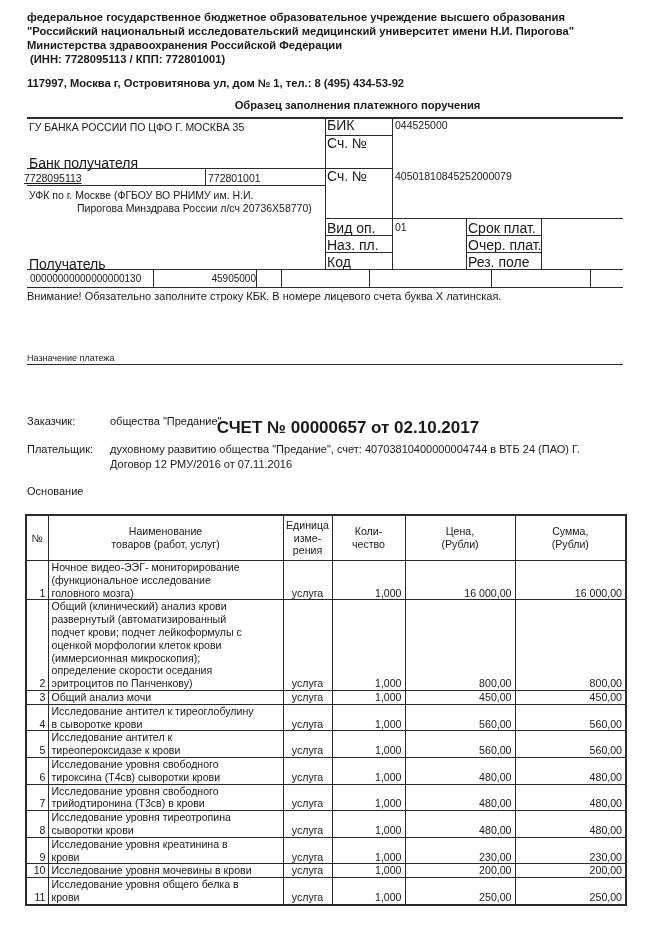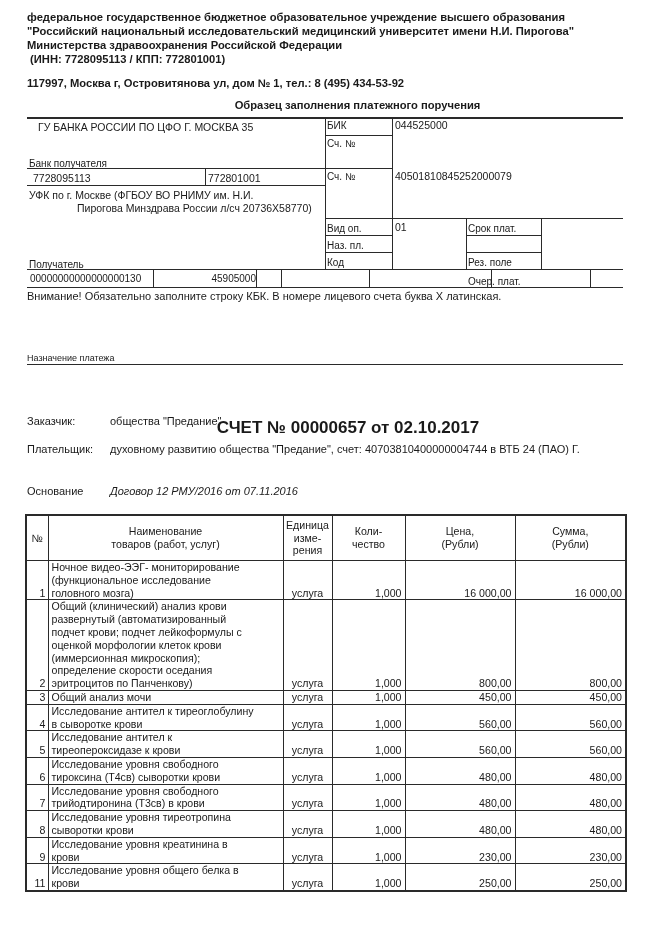--- a/index.html
+++ b/index.html
@@ -1,21 +1,21 @@
 <!DOCTYPE html>
 <html><head>
 <meta charset="utf-8">
 <style>
   html, body { margin: 0; padding: 0; background: #ffffff; }
   body { width: 659px; height: 939px; position: relative; overflow: hidden; font-family: "Liberation Sans", sans-serif; color: #1a1a1a; }
   .abs { position: absolute; }
   .hdr { left: 27px; font-weight: bold; font-size: 11.2px; line-height: 14px; white-space: nowrap; }
   .center { text-align: center; padding-left: 28px; }
   .cell { position: absolute; font-size: 10.5px; line-height: 13px; white-space: nowrap; }
-  .tiny { font-size: 10px; text-align: center; }
+  .tiny { font-size: 14px; text-align: center; }
   .hl { position: absolute; background: #2a2a2a; height: 1px; }
   .hl2 { position: absolute; background: #2a2a2a; height: 2px; }
   .vl { position: absolute; background: #2a2a2a; width: 1px; }
   table.items { position: absolute; left: 25px; top: 514px; width: 602px; border-collapse: collapse; font-size: 10.6px; line-height: 12.8px; border: 2px solid #2a2a2a; }
   table.items td, table.items th { border: 1px solid #2a2a2a; padding: 0 3px 0 3px; vertical-align: bottom; }
   table.items th { font-weight: normal; text-align: center; vertical-align: middle; height: 44px; }
   table.items td.num { text-align: right; padding-right: 2px; }
   table.items td.r { text-align: right; }
   table.items td.c { text-align: center; }
   .meta-label { left: 27px; font-size: 11px; line-height: 13.5px; }
@@ -50,38 +50,38 @@
   <div class="vl" style="left:205px; top:168px; height:17px;"></div>
   <div class="vl" style="left:466px; top:218px; height:51px;"></div>
   <div class="vl" style="left:541px; top:218px; height:51px;"></div>
   <div class="vl" style="left:153px; top:269px; height:18px;"></div>
   <div class="vl" style="left:256px; top:269px; height:18px;"></div>
   <div class="vl" style="left:281px; top:269px; height:18px;"></div>
   <div class="vl" style="left:369px; top:269px; height:18px;"></div>
   <div class="vl" style="left:491px; top:269px; height:18px;"></div>
   <div class="vl" style="left:590px; top:269px; height:18px;"></div>
 
-  <div class="cell" style="left:38px; top:121px;">ГУ БАНКА РОССИИ ПО ЦФО Г. МОСКВА 35</div>
+  <div class="cell" style="left:29px; top:121px;">ГУ БАНКА РОССИИ ПО ЦФО Г. МОСКВА 35</div>
   <div class="cell tiny" style="left:29px; top:157px;">Банк получателя</div>
   <div class="cell tiny" style="left:327px; top:119px;">БИК</div>
   <div class="cell" style="left:395px; top:119px;">044525000</div>
   <div class="cell tiny" style="left:327px; top:137px;">Сч. №</div>
-  <div class="cell" style="left:33px; top:172px;">7728095113</div>
+  <div class="cell" style="left:24px; top:172px;text-decoration:underline;">7728095113</div>
   <div class="cell" style="left:208px; top:172px;">772801001</div>
   <div class="cell tiny" style="left:327px; top:170px;">Сч. №</div>
   <div class="cell" style="left:395px; top:170px;">40501810845252000079</div>
   <div class="cell" style="left:29px; top:189px;">УФК по г. Москве (ФГБОУ ВО РНИМУ им. Н.И.</div>
   <div class="cell" style="left:29px; top:202px;margin-left:48px;">Пирогова Минздрава России л/сч 20736Х58770)</div>
   <div class="cell tiny" style="left:29px; top:258px;">Получатель</div>
   <div class="cell tiny" style="left:327px; top:222px;">Вид оп.</div>
   <div class="cell" style="left:395px; top:221px;">01</div>
   <div class="cell tiny" style="left:327px; top:239px;">Наз. пл.</div>
   <div class="cell tiny" style="left:327px; top:256px;">Код</div>
   <div class="cell tiny" style="left:468px; top:222px;">Срок плат.</div>
-  <div class="cell tiny" style="left:468px; top:239px;margin-top:36px;">Очер. плат.</div>
+  <div class="cell tiny" style="left:468px; top:239px;">Очер. плат.</div>
   <div class="cell tiny" style="left:468px; top:256px;">Рез. поле</div>
   <div class="cell" style="left:30px; top:272px; font-size:10px;">00000000000000000130</div>
   <div class="cell" style="left:153px; width:103px; top:272px; text-align:right; font-size:10px;">45905000</div>
 </div>
 
 <div class="abs" style="left:27px; top:290px; font-size:11px; white-space:nowrap;">Внимание! Обязательно заполните строку КБК. В номере лицевого счета буква Х латинская.</div>
 
 <div class="abs" style="left:27px; top:353px; font-size:9px;">Назначение платежа</div>
 <div class="hl" style="left:27px; top:364px; width:596px;"></div>
 
@@ -89,21 +89,21 @@
 
 <div class="abs meta-label" style="top:415px;">Заказчик:</div>
 <div class="abs meta-val" style="top:415px;">
   <div>общества "Предание"</div>
 </div>
 <div class="abs meta-label" style="top:443px;">Плательщик:</div>
 <div class="abs meta-val" style="top:443px;">
   <div>духовному развитию общества "Предание", счет: 40703810400000004744 в ВТБ 24 (ПАО) Г.</div>
 </div>
 <div class="abs meta-label" style="top:485px;">Основание</div>
-<div class="abs meta-val" style="top:485px;font-style:italic;">Договор 12 РМУ/2016 от 07.11.2016</div>
+<div class="abs meta-val" style="top:458px;">Договор 12 РМУ/2016 от 07.11.2016</div>
 
 <table class="items">
   <colgroup>
     <col style="width:22px">
       <col style="width:235px">
       <col style="width:49px">
       <col style="width:73px">
       <col style="width:110px">
       <col style="width:111px">
   </colgroup>
@@ -232,20 +232,30 @@
         <td>
           <div>Исследование уровня креатинина в</div>
           <div>крови</div>
         </td>
         <td class="c">услуга</td>
         <td class="r">1,000</td>
         <td class="r">230,00</td>
         <td class="r">230,00</td>
       </tr>
       <tr>
+        <td class="num">10</td>
+        <td>
+          <div>Исследование уровня мочевины в крови</div>
+        </td>
+        <td class="c">услуга</td>
+        <td class="r">1,000</td>
+        <td class="r">200,00</td>
+        <td class="r">200,00</td>
+      </tr>
+      <tr>
         <td class="num">11</td>
         <td>
           <div>Исследование уровня общего белка в</div>
           <div>крови</div>
         </td>
         <td class="c">услуга</td>
         <td class="r">1,000</td>
         <td class="r">250,00</td>
         <td class="r">250,00</td>
       </tr>

